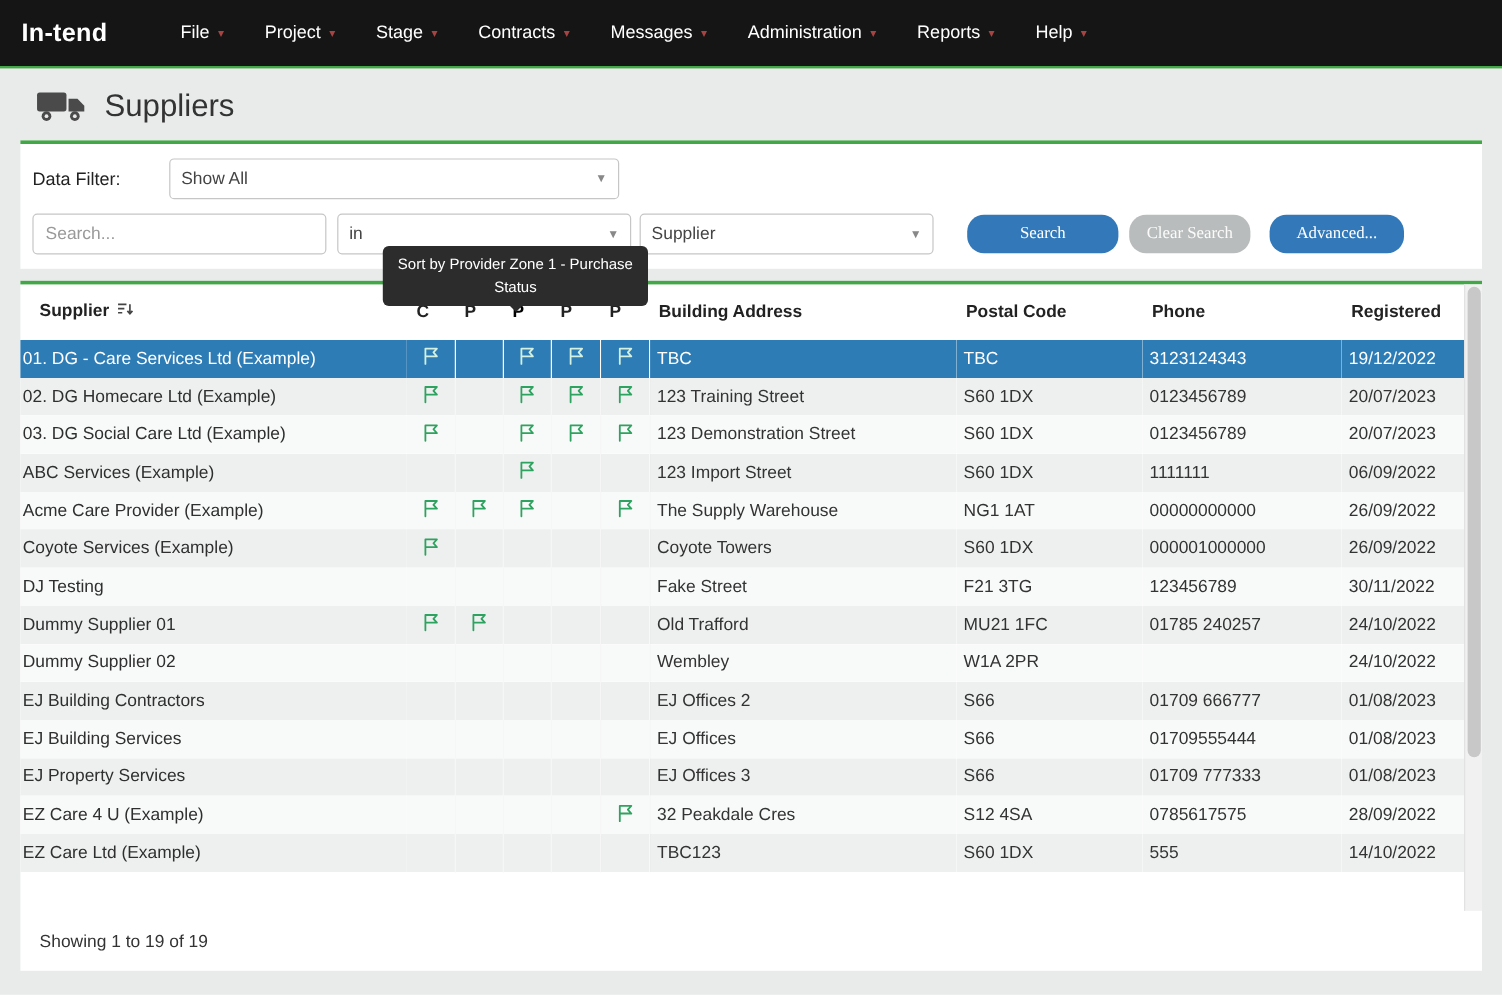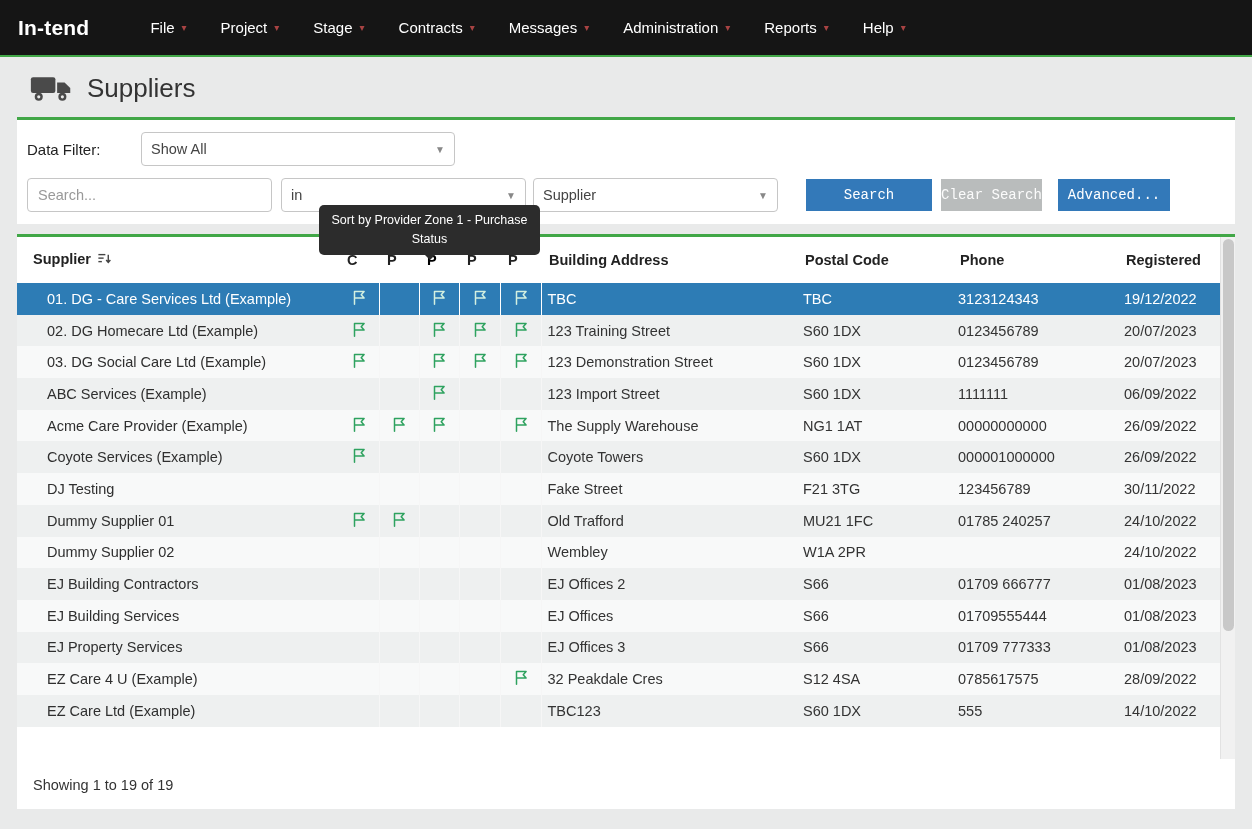--- a/index.html
+++ b/index.html
@@ -28,28 +28,28 @@
   .filter-panel { padding: 12px 10px; margin-bottom: 10px; }
   .filter-row { display: flex; align-items: center; }
   .filter-row + .filter-row { margin-top: 12px; }
   .filter-label { font-weight: 400; font-size: 15px; color: #222; width: 114px; }
   .select {
     height: 34px; border: 1px solid #c6c6c6; border-radius: 4px; background: #fff;
     display: flex; align-items: center; justify-content: space-between;
     padding: 0 9px; font-size: 14.5px; color: #444; cursor: pointer;
   }
   .sel-caret { color: #888; font-size: 10px; margin-left: 8px; }
-  .sel-datafilter { width: 314px; }
+  .sel-datafilter { width: 375px; }
   .sel-mid { width: 245px; margin-right: 7px; }
   .search-input {
     width: 245px; height: 34px; border: 1px solid #c6c6c6; border-radius: 4px;
     padding: 0 10px; font-size: 14.5px; color: #737373; font-family: inherit; margin-right: 9px;
   }
   .search-input::placeholder { color: #999; }
-  .btn { height: 32px; border: none; border-radius: 0; font-size: 14px; font-family: Liberation Mono, monospace; color: #fff; cursor: pointer; }
+  .btn { height: 32px; border: none; border-radius: 14px; font-size: 14px; font-family: Liberation Serif, serif; color: #fff; cursor: pointer; }
   .btn-search { width: 126px; background: #3379b9; margin-left: 21px; }
   .btn-clear { width: 101px; background: #b9bcbc; color: #fbfbfb; margin-left: 9px; }
   .btn-advanced { width: 112px; background: #3379b9; margin-left: 16px; }
 
   
   .tooltip {
     position: absolute; left: 319px; top: 205px; width: 221px;
     background: #2c2c2c; color: #fff; font-size: 12.5px; line-height: 1.5;
     text-align: center; padding: 6px 8px; border-radius: 5px; z-index: 20;
   }
@@ -65,21 +65,21 @@
   th.col-supplier { padding-left: 16px; }
   th.sorted { color: #000; }
   th.sorted span { font-weight: 800; }
   .sort-icon { margin-left: 6px; vertical-align: -2px; }
   tbody tr:nth-child(odd) { background: #f8f9f9; }
   tbody tr:nth-child(even) { background: #eef0f0; }
   tbody tr { cursor: pointer; }
   tbody tr.selected { background: #2d7cb5; }
   tbody tr.selected td { color: #fff; }
   td { height: 31.7px; font-size: 14.5px; color: #333; padding-left: 6px; overflow: hidden; white-space: nowrap; }
-  td.col-supplier { padding-left: 30px; color: #2f2f2f; }
+  td.col-supplier { padding-left: 2px; color: #2f2f2f; }
   td.flag-cell { text-align: center; padding: 0; border-right: 1px solid rgba(0,0,0,0.035); }
   tr.selected td.flag-cell { border-right-color: rgba(255,255,255,0.22); }
   .flag { color: #2ea25f; display: inline-block; line-height: 0; }
   tr.selected .flag { color: #d3f0e1; }
   .table-footer { position: absolute; left: 16px; bottom: 16px; font-size: 14.5px; color: #333; }
 
   
   .scrollbar { position: absolute; top: 0; right: 0; width: 15px; height: 522px; background: #f1f1f1; border-left: 1px solid #e2e2e2; }
   .scroll-thumb { position: absolute; top: 2px; left: 2px; width: 11px; height: 392px; background: #c8c8c8; border-radius: 7px; }
 </style>

